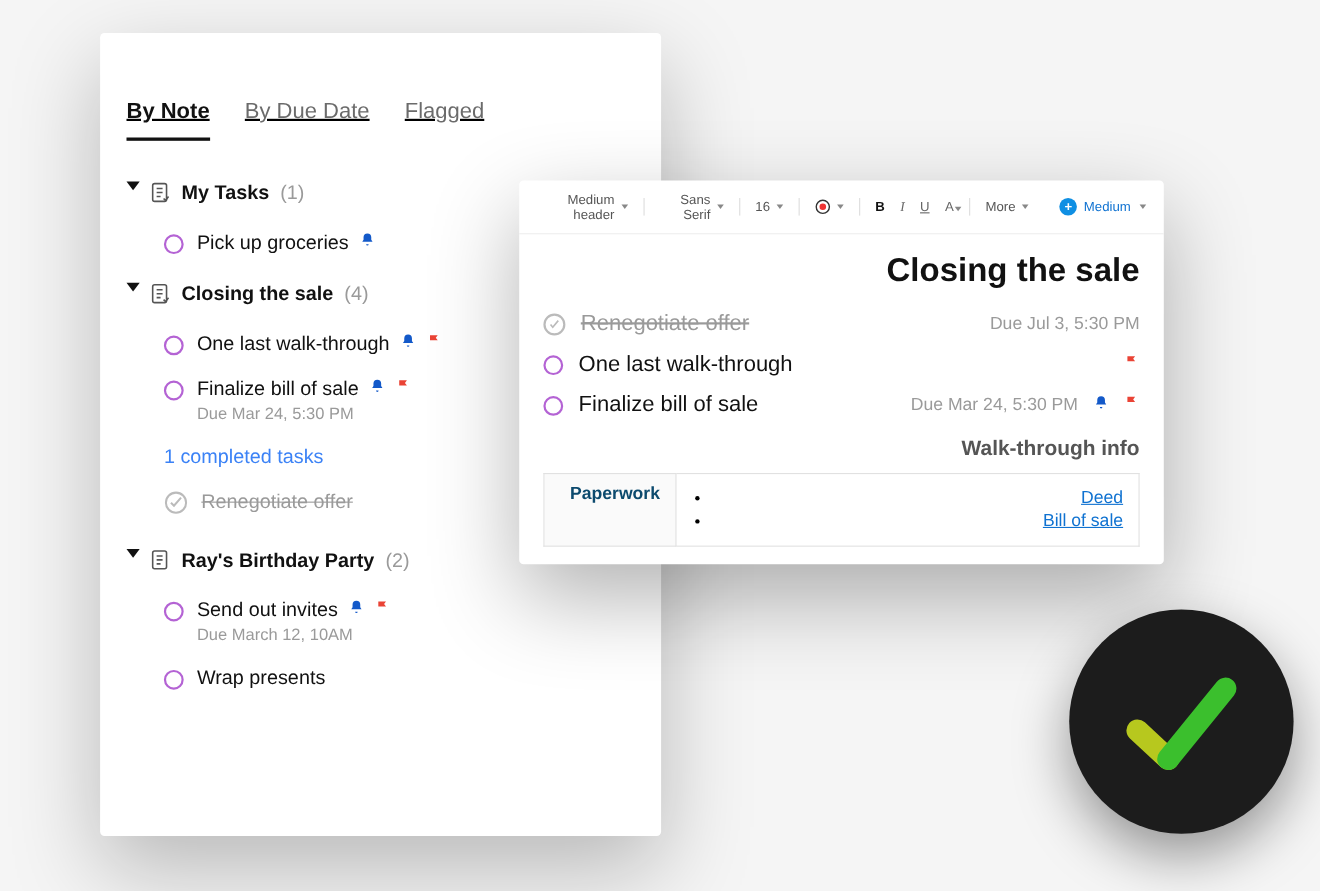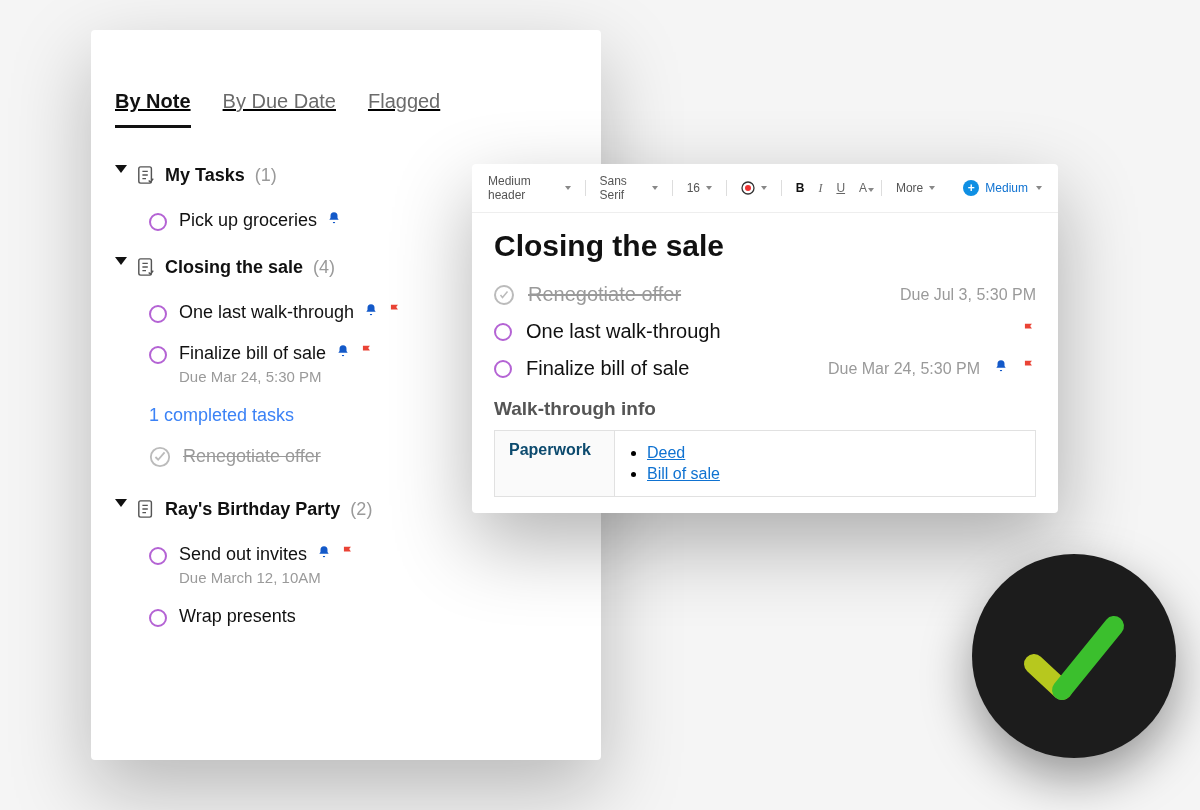--- a/index.html
+++ b/index.html
@@ -85,20 +85,21 @@
   .note-panel {
     position: absolute;
     top: 164px;
     left: 472px;
     width: 586px;
     background: #fff;
     box-shadow: 0 30px 80px rgba(0,0,0,0.30);
     border-radius: 4px;
     padding-bottom: 8px;
     font-size: 18px;
+    text-align: right;
   }
   .toolbar {
     display:flex; align-items:center; gap:14px;
     padding: 10px 16px;
     font-size: 12px; color:#555;
     border-bottom: 1px solid #eee;
   }
   .tool-group { display:flex; align-items:center; gap:4px; cursor:pointer;}
   .sep { width:1px; height:16px; background:#ddd;}
   .tool-b { font-weight:800; color:#111;}

